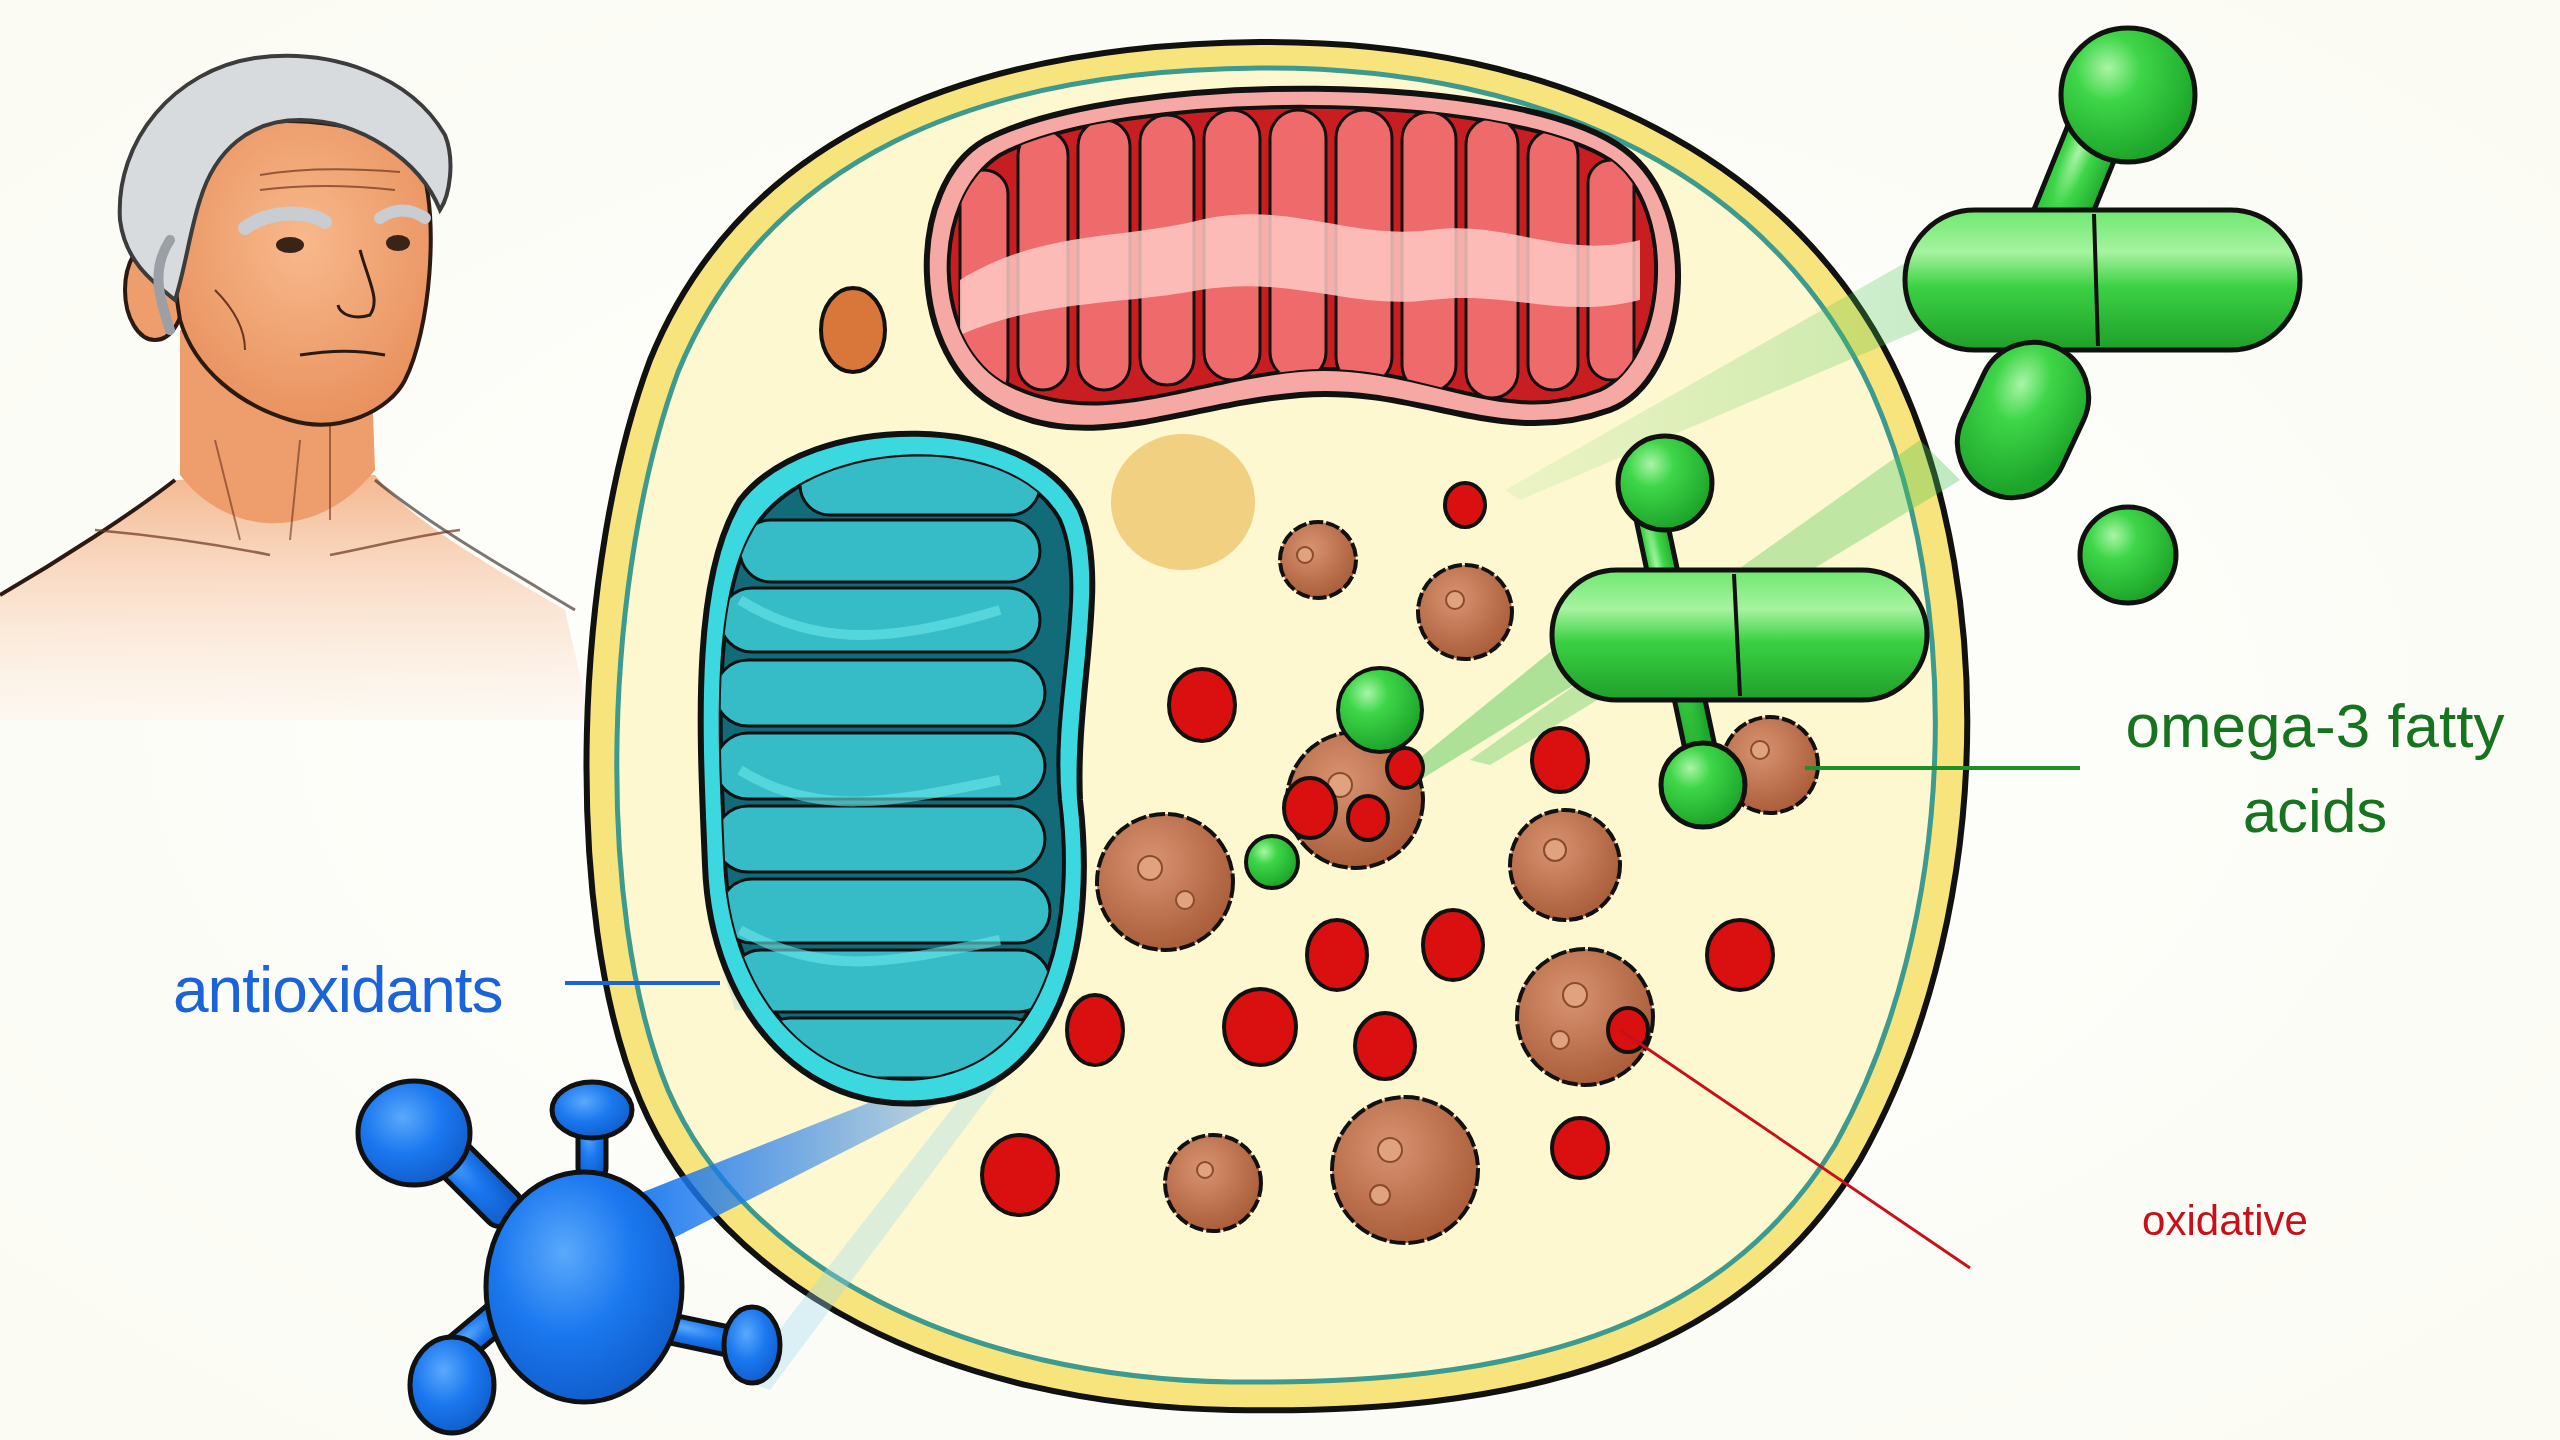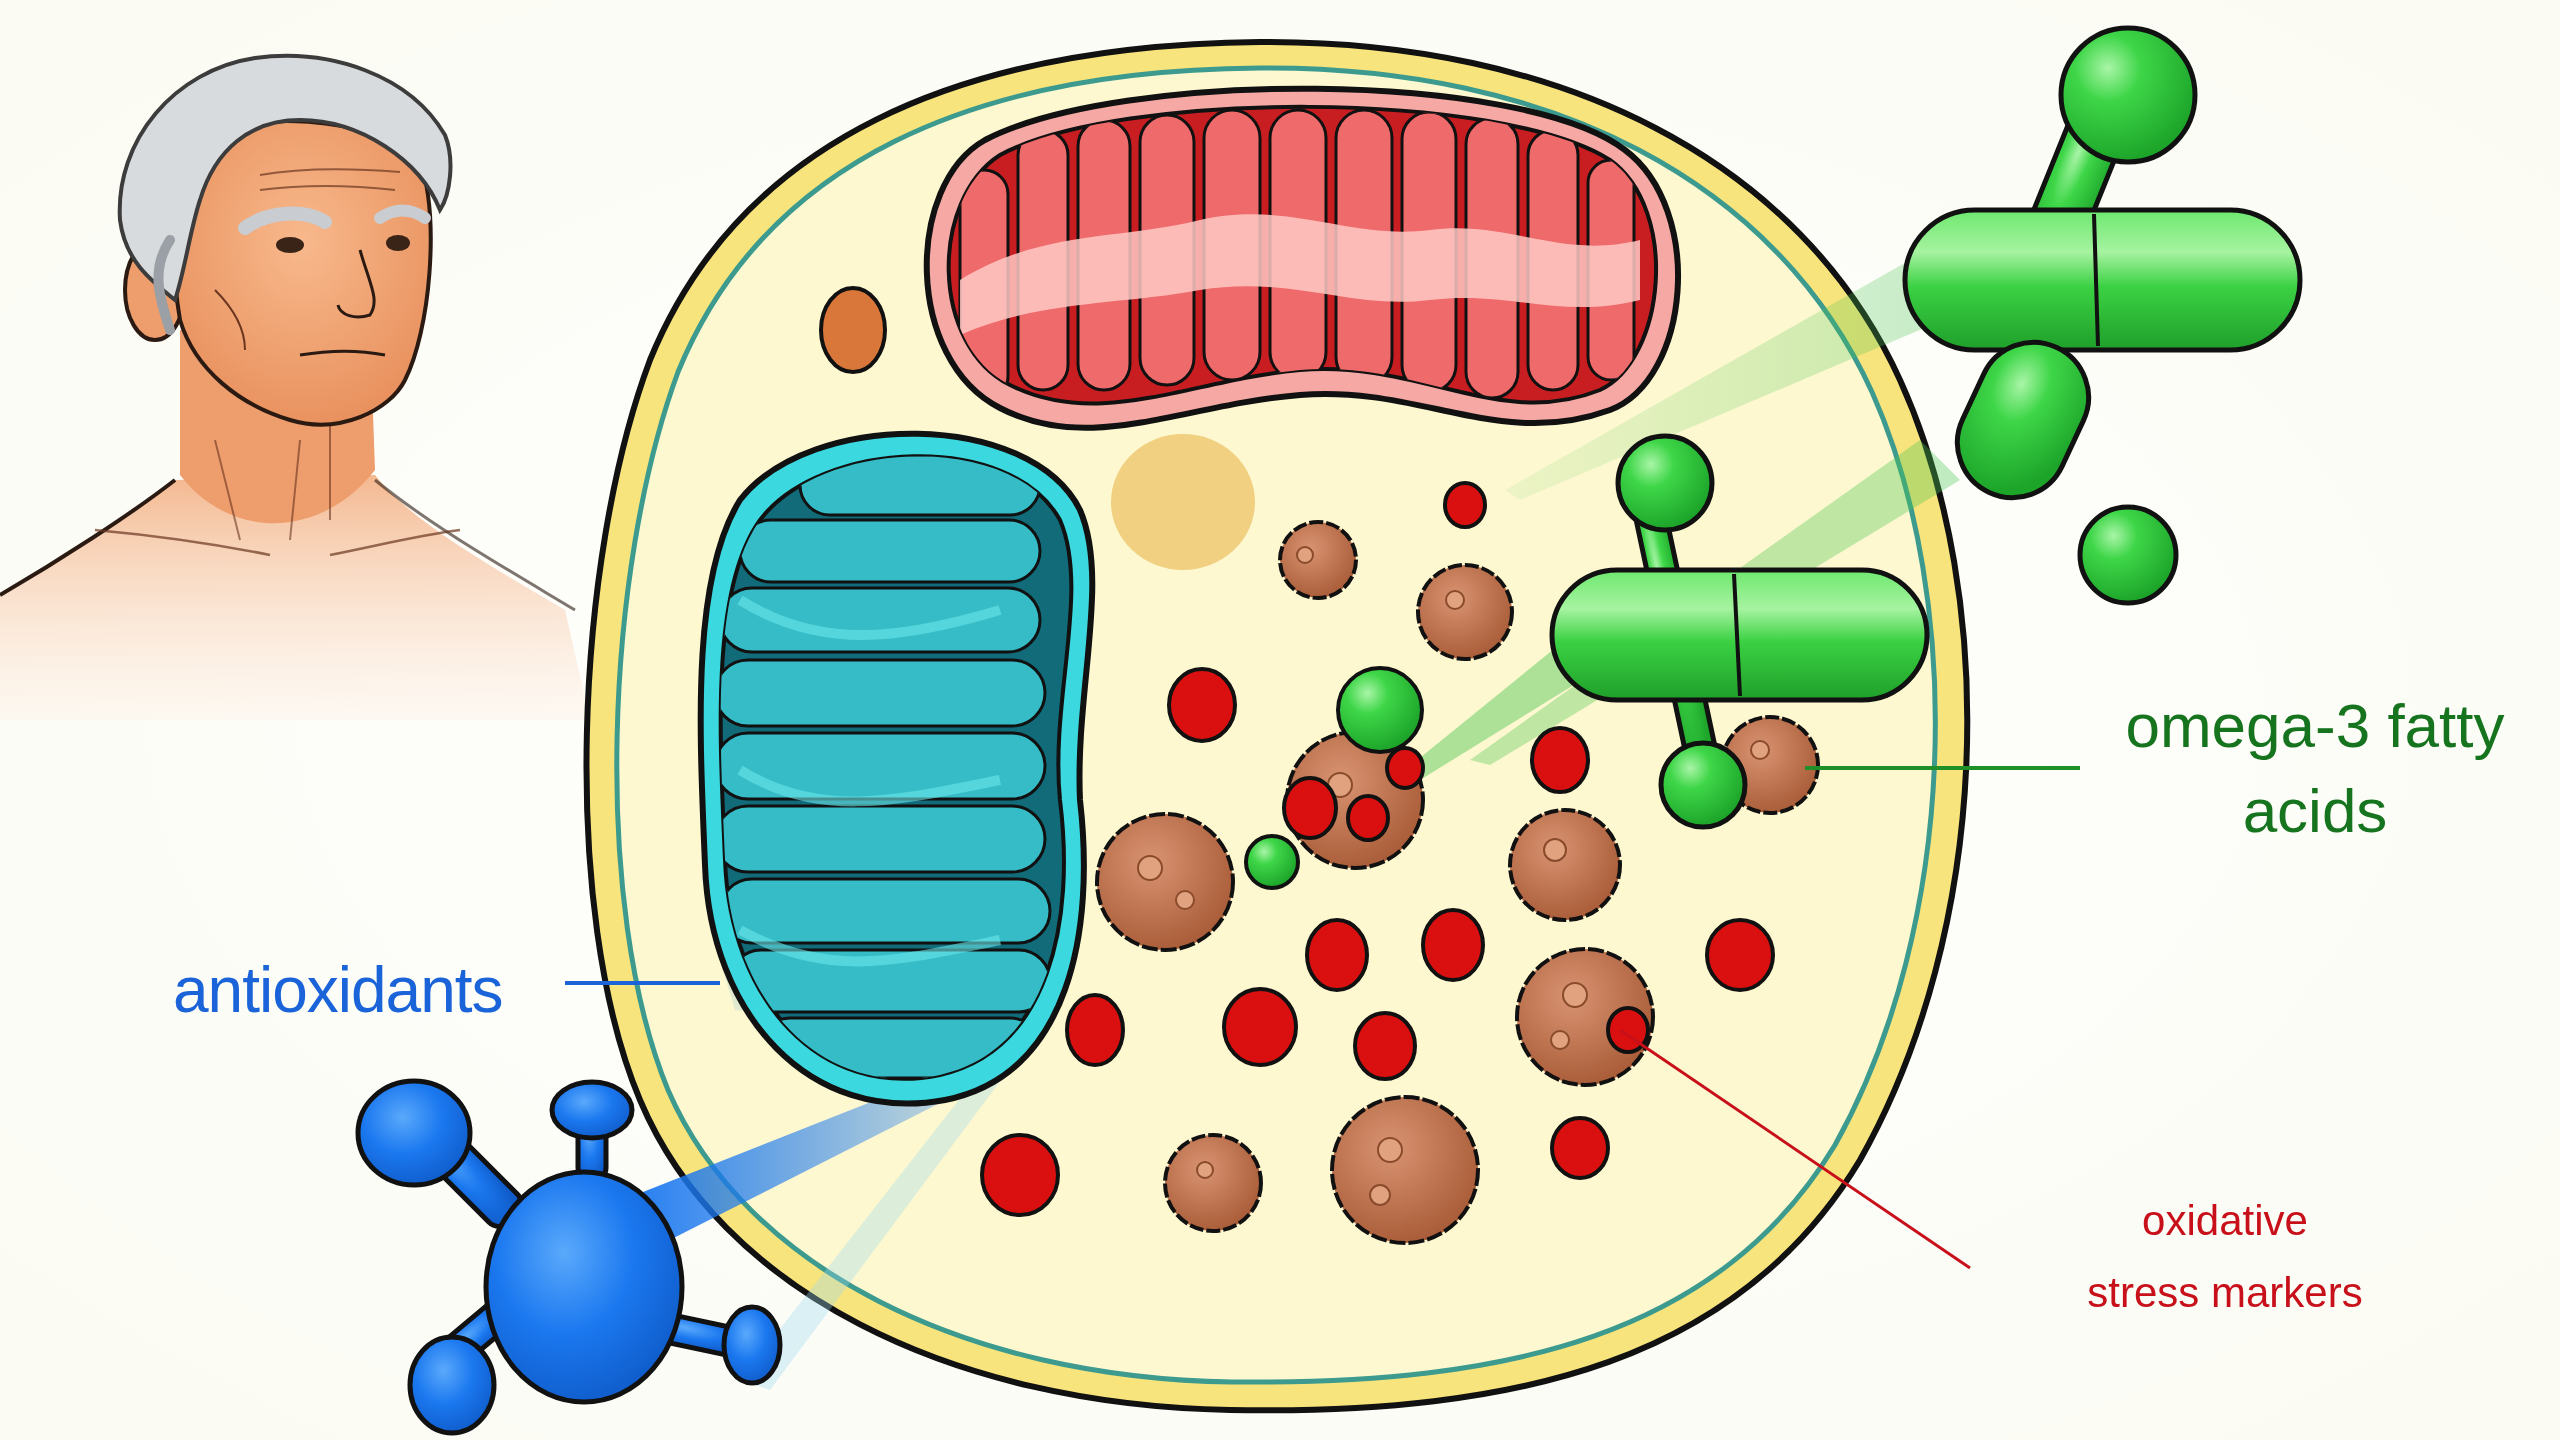--- a/index.html
+++ b/index.html
@@ -228,15 +228,14 @@
   <line x1="1805" y1="768" x2="2080" y2="768" stroke="#1f8f28" stroke-width="4"></line>
   <line x1="1620" y1="1030" x2="1970" y2="1268" stroke="#c8101a" stroke-width="3"></line>
 </svg>
 
 <div class="label lbl-blue" style="left:148px;top:958px;margin-left:25px;">antioxidants</div>
 
 <div class="label lbl-green" style="left:2085px;top:695px;width:460px;">omega-3 fatty</div>
 <div class="label lbl-green" style="left:2085px;top:765px;width:460px;margin-top:15px;">acids</div>
 
 <div class="label lbl-red" style="left:1975px;top:1200px;width:500px;">oxidative</div>
-<div class="label lbl-red" style="left:1975px;top:1272px;width:500px;">stress markers</div>
 
 </div>
 
 </body></html>

